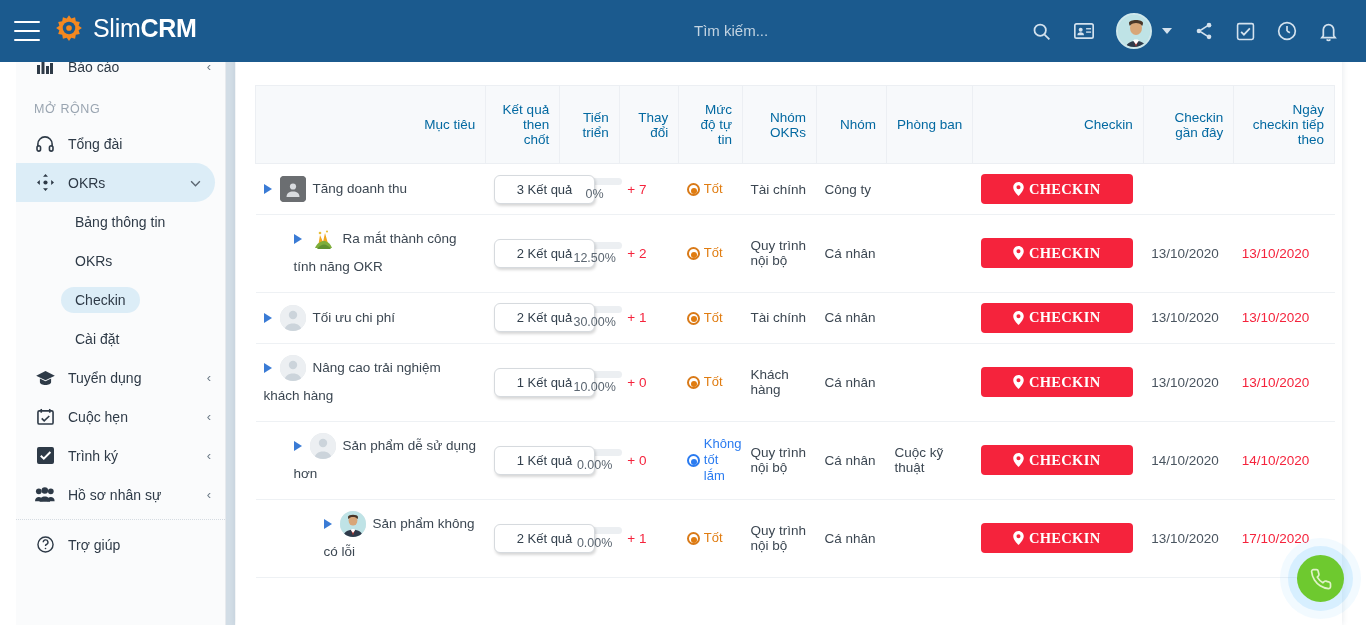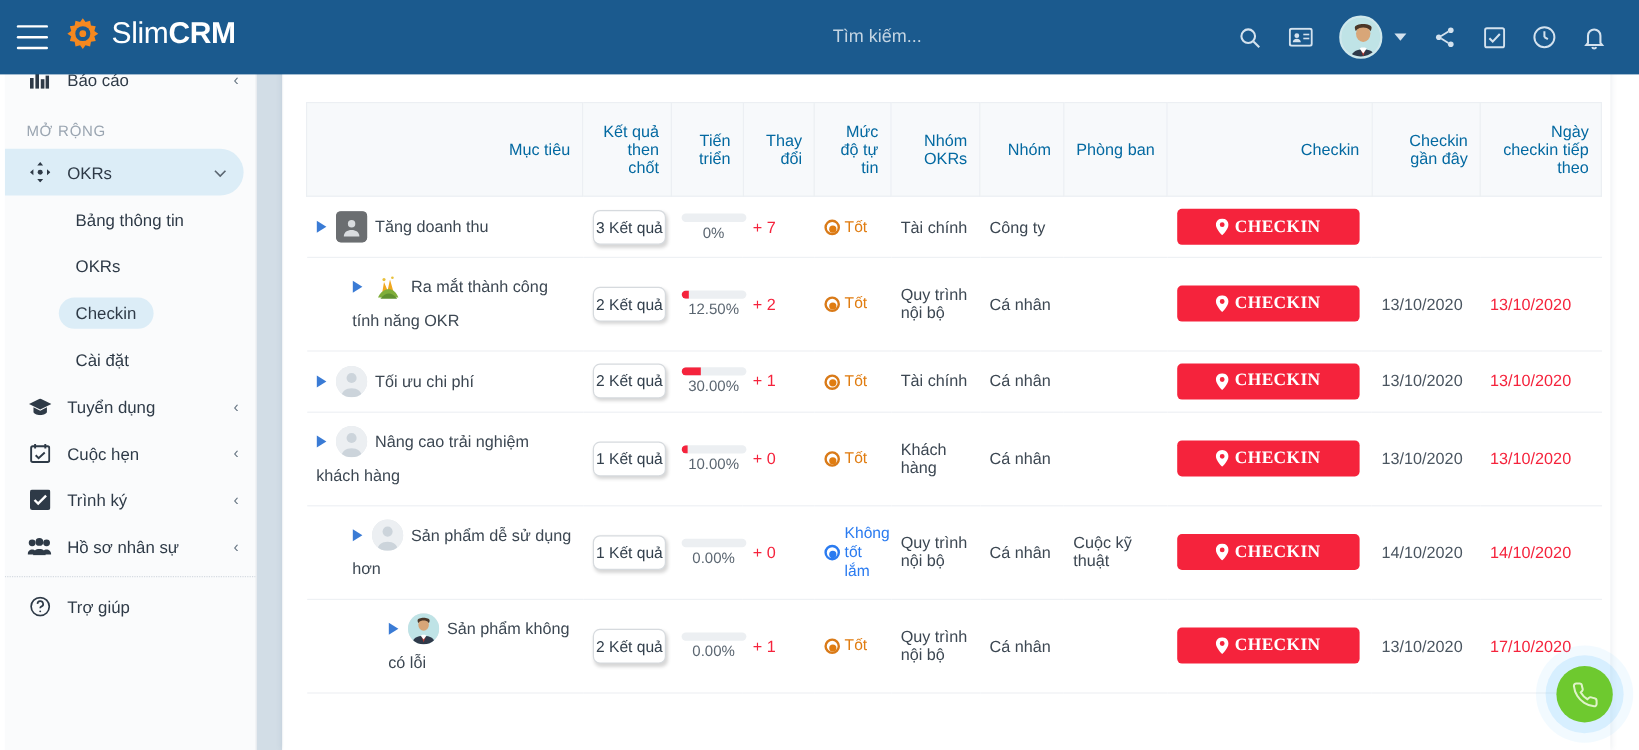--- a/index.html
+++ b/index.html
@@ -45,21 +45,21 @@
     background: #b9dfe4; overflow: hidden; position: relative;
     border: 2px solid #cfe8ec;
   }
   .caret-down {
     width:0;height:0;border-left:5px solid transparent;border-right:5px solid transparent;
     border-top:6px solid #d4e2ee; margin-left:-12px; cursor:pointer;
   }
 
   
   .sidebar {
-    position: absolute; top: 47px; left: 4px;
+    position: absolute; top: 47px; left: 16px;
     width: 210px; height: 578px;
     background: #fafbfc;
     border-right: 1px solid #e7eaee;
     overflow: hidden;
     z-index: 20;
   }
   .side-item {
     display: flex; align-items: center;
     height: 39px; padding-left: 18px; padding-right: 14px;
     color: #2e3a47; font-size: 14px; cursor: pointer;
@@ -171,21 +171,21 @@
   .ind1 { padding-left: 0px; }
   .ind2 { padding-left: 30px; }
   .ind3 { padding-left: 60px; }
 
   
   .kq-btn {
     display: inline-block;
     background: #ffffff;
     border: 1px solid #d6dade;
     border-radius: 6px;
-    padding: 6px 2px;
+    padding: 6px 22px;
     font-size: 13px; color: #33404d;
     box-shadow: 1px 2px 3px rgba(0,0,0,0.16);
     cursor: pointer; white-space: nowrap;
   }
 
   
   .prog-wrap { width: 54px; }
   .prog-bar {
     height: 7px; background: #eceff2; border-radius: 5px; overflow: hidden;
     margin-bottom: 2px;
@@ -322,20 +322,30 @@
           <rect x="9" y="7" width="3" height="8" fill="#2e3a47"></rect>
           <rect x="13" y="4" width="3" height="11" fill="#2e3a47"></rect>
         </svg>
     </span>
     <span class="si-lbl">Báo cáo</span>
     <span class="si-arrow">‹</span>
   </div>
 
   <div class="side-section">MỞ RỘNG</div>
 
+  <div class="side-item">
+    <span class="si-ico">
+      <svg width="18" height="16" viewBox="0 0 20 18" fill="none" stroke="#2e3a47" stroke-width="1.8">
+          <path d="M2 12V9a8 8 0 0 1 16 0v3"></path>
+          <rect x="1" y="11" width="4" height="6" rx="2"></rect>
+          <rect x="15" y="11" width="4" height="6" rx="2"></rect>
+        </svg>
+    </span>
+    <span class="si-lbl">Tổng đài</span>
+  </div>
 
   <div class="side-item active">
     <span class="si-ico">
       <svg width="17" height="17" viewBox="0 0 18 18" fill="#2e3a47">
           <path d="M9 0l2.6 3H6.4zM9 18l-2.6-3h5.2zM0 9l3-2.6v5.2zM18 9l-3 2.6V6.4z"></path>
           <circle cx="9" cy="9" r="2.2"></circle>
         </svg>
     </span>
     <span class="si-lbl">OKRs</span>
     <span class="si-arrow">

